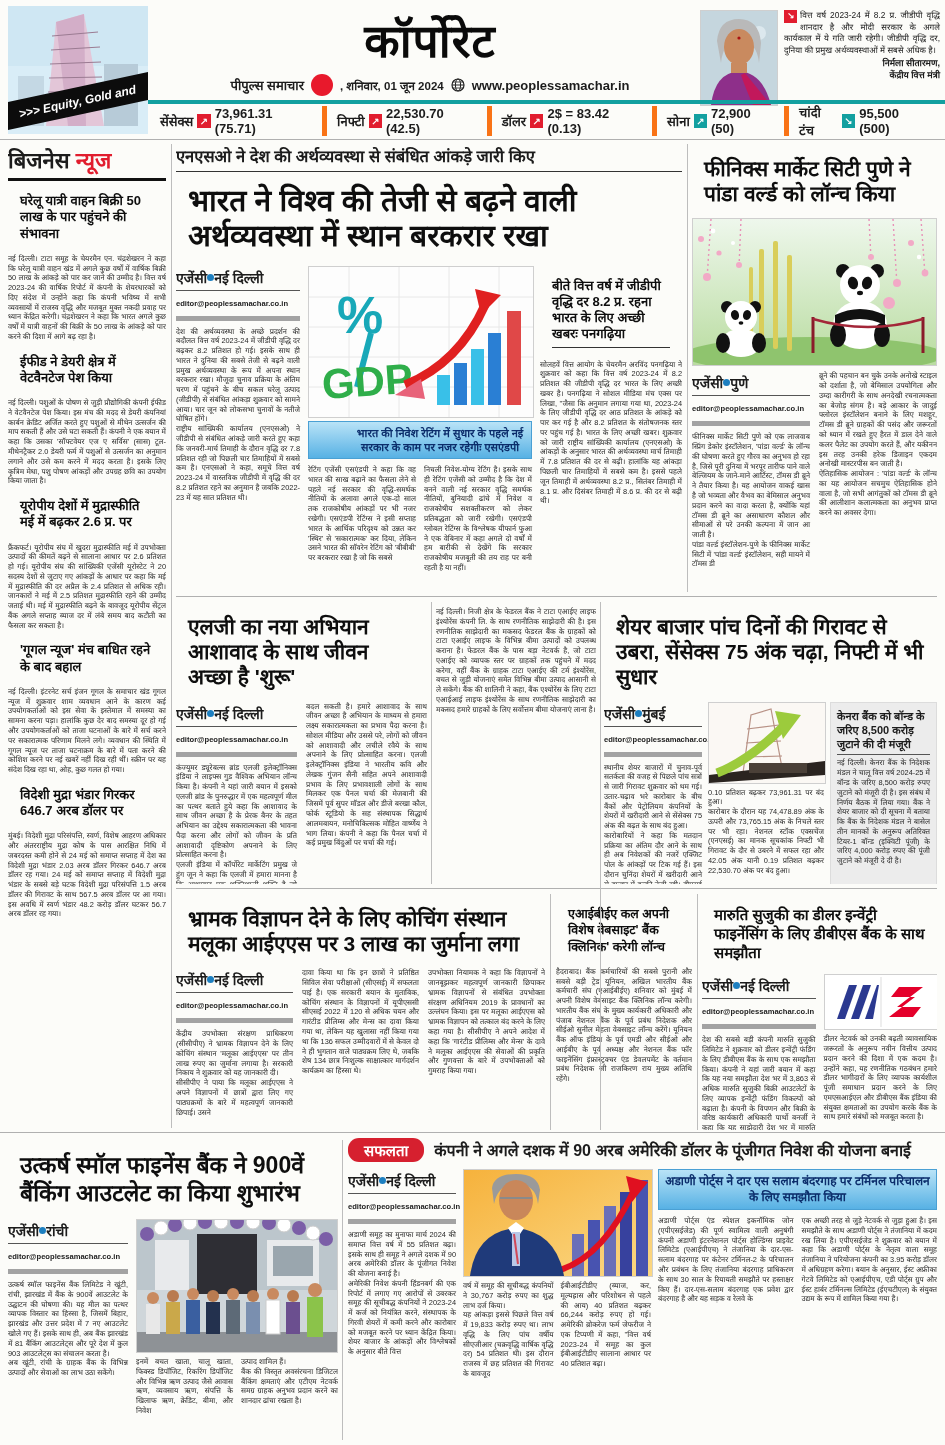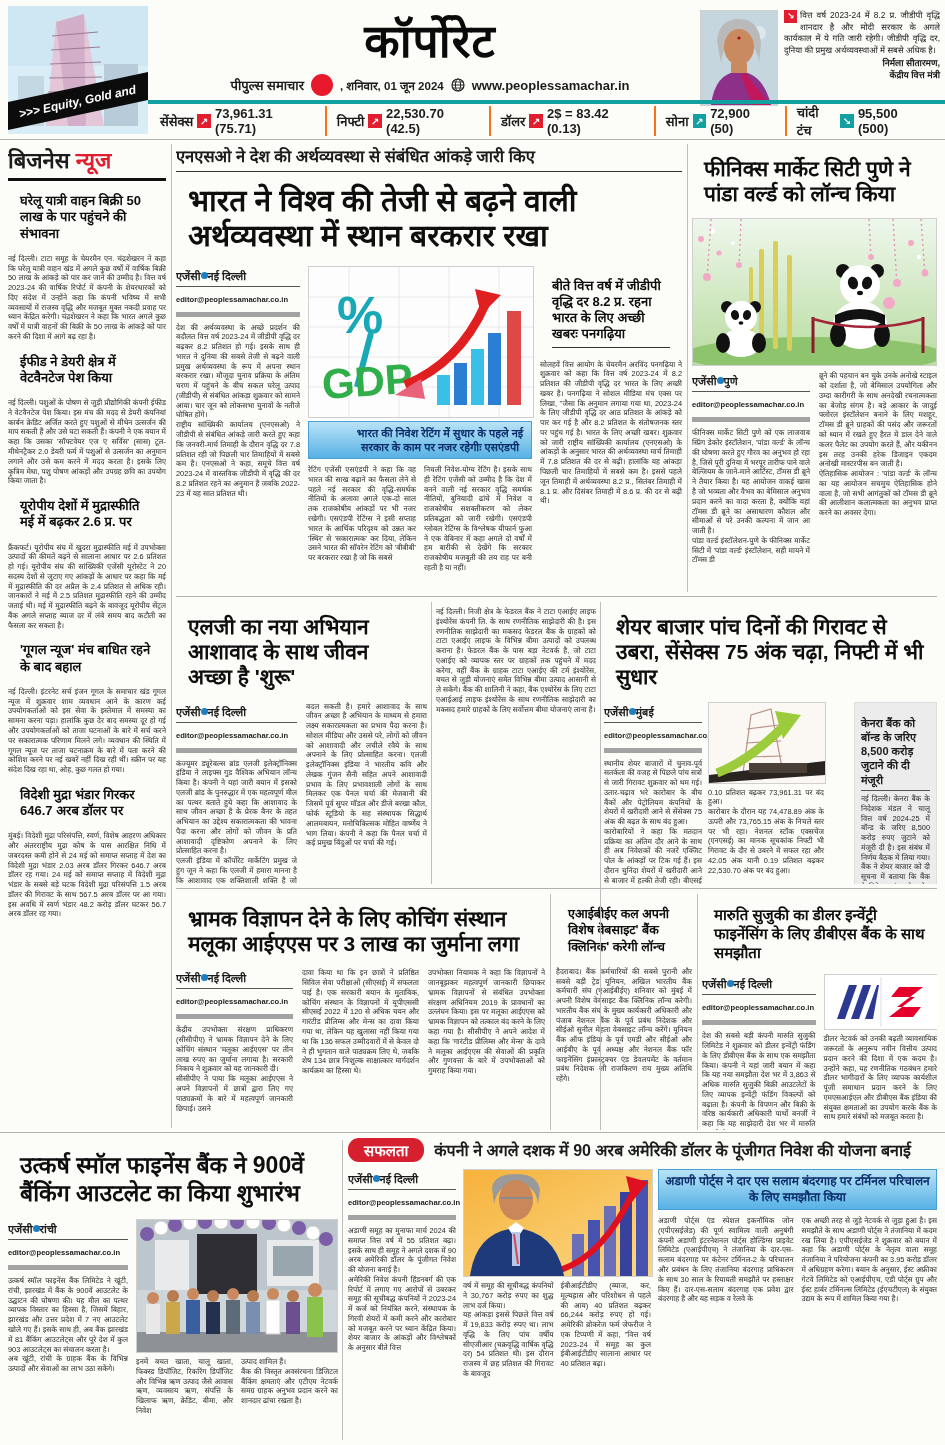--- a/index.html
+++ b/index.html
@@ -10,50 +10,50 @@
   .hrule{position:absolute;height:1px;background:#b0b0b0;}
   .hl{font-weight:bold;color:#0e0e0e;line-height:1.2;margin:12px;}
   .hl-xl{font-size:30px;line-height:1.16;}
   .hl-lg{font-size:21px;}
   .hl-md{font-size:15px;line-height:1.25;}
   .hl-sm{font-size:13px;line-height:1.25;}
   .hl-xs{font-size:11.5px;line-height:1.3;}
   .body-text{font-size:7.4px;line-height:1.32;text-align:justify;white-space:pre-line;color:#262626;}
   .cols{display:flex;}
   .kicker{font-size:16.5px;font-weight:bold;border-bottom:1px solid #333;padding-bottom:4px;margin-bottom:6px;}
-  .byline{font-size:11px;font-weight:bold;display:flex;align-items:center;gap:0;margin:2px 0 0 0;}
+  .byline{font-size:14px;font-weight:bold;display:flex;align-items:center;gap:0;margin:2px 0 0 0;}
   .byline .bdot{width:7px;height:7px;border-radius:50%;background:#1d7fc0;display:inline-block;}
   .email{font-size:7.6px;font-weight:bold;border-top:1px solid #555;border-bottom:5px solid #a3a3a3;
          padding:8px 0;margin:3px 0 6px 0;color:#222;}
   .sec-head{font-size:22px;font-weight:bold;border-bottom:3px solid #111;padding-bottom:4px;}
   .sec-head .red{color:#e11d2e;}
   .cap-box{background:linear-gradient(180deg,#b9e3f7 0%,#57b1e4 100%);color:#0b2d6b;font-weight:bold;
            text-align:center;font-size:11px;line-height:1.3;padding:4px 6px;border:1px solid #4aa0d4;}
   .tag{background:#d6202f;color:#fff;font-weight:bold;font-size:15px;padding:2px 16px;display:inline-block;border-radius:11px;}
   .ticker{display:flex;align-items:center;gap:10px;font-size:13px;}
-  .tk{display:flex;align-items:center;gap:4px;padding-right:10px;border-right:2px solid #f97316;}
+  .tk{display:flex;align-items:center;gap:4px;padding-right:10px;border-right:5px solid #f97316;}
   .tk:last-child{border-right:none;}
   .tk .lab{font-weight:bold;}
   .tk .val{font-weight:bold;}
   .tick-icon{width:14px;height:14px;color:#fff;font-size:10px;font-weight:bold;display:inline-flex;
              align-items:center;justify-content:center;}
   .tick-icon.red{background:#e11d2e;}
   .tick-icon.teal{background:#13a0a0;}
   .masthead{font-size:46px;font-weight:bold;letter-spacing:1px;text-align:center;color:#0a0a0a;}
   .mast-sub{display:flex;align-items:center;justify-content:center;gap:7px;margin-top:4px;}
   .paper-name{font-size:13px;font-weight:bold;}
   .date-line{font-size:11.5px;font-weight:bold;}
   .website{font-size:13px;font-weight:bold;}
   .logo-dot{width:22px;height:22px;border-radius:50%;background:#e8192c;display:inline-block;}
   .quote-box{display:flex;gap:6px;}
   .quote-text{font-size:8.4px;line-height:1.38;text-align:justify;font-weight:500;}
   .quote-attrib{font-size:9px;font-weight:bold;text-align:right;line-height:1.3;margin-top:2px;}
   .q-icon{width:13px;height:13px;background:#e11d2e;color:#fff;font-size:9px;font-weight:bold;
           display:inline-flex;align-items:center;justify-content:center;margin-right:3px;float:left;}
-  .canara{background:#ececec;padding:13px 6px;border:1px solid #dcdcdc;margin-left:24px;}
+  .canara{background:#ececec;padding:6px 6px;border:1px solid #dcdcdc;}
   .canara .ch{font-size:11px;font-weight:bold;line-height:1.3;border-bottom:1px solid #555;padding-bottom:3px;margin-bottom:3px;}
   .imgbox{display:block;border:1px solid #cfcfcf;}
   .oflow{overflow:hidden;}
 </style>
 </head>
 <body>
 
 <div class="page">
 
   <div class="abs" style="left:8px;top:6px;width:140px;height:128px;">

